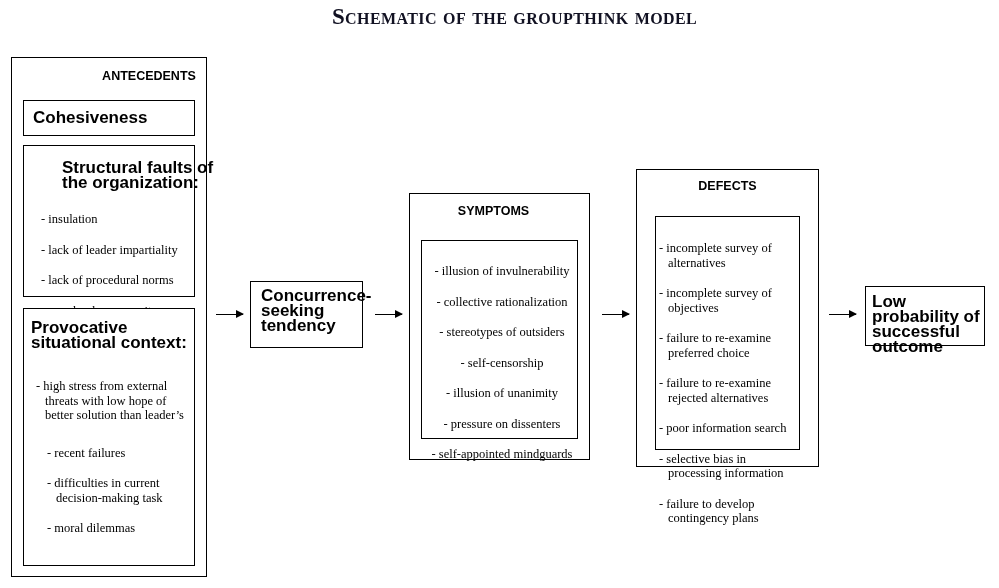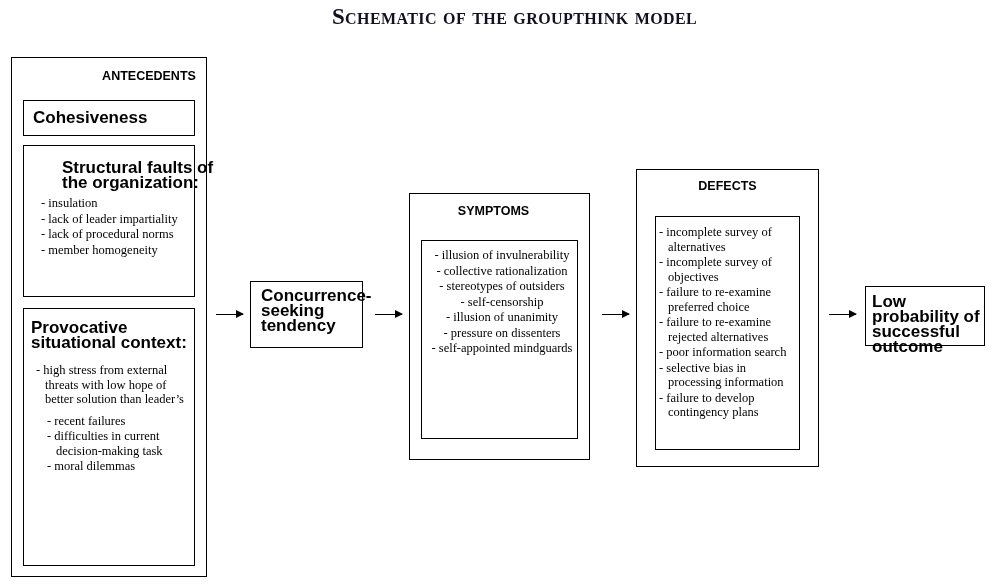--- a/index.html
+++ b/index.html
@@ -53,21 +53,21 @@
 
   ul.items {
     list-style: none;
     margin: 0;
     padding: 0;
   }
   ul.items li {
     font-family: "Liberation Serif", serif;
     font-size: 12.5px;
     line-height: 14.5px;
-    margin: 0 0 1px 0;
+    margin: 16px 0 1px 0;
     padding-left: 9px;
     text-indent: -9px;
   }
   ul.items li.sub {
     padding-left: 20px;
     text-indent: -9px;
   }
   ul.items li.spacer {
     height: 6px;
     padding: 0;

